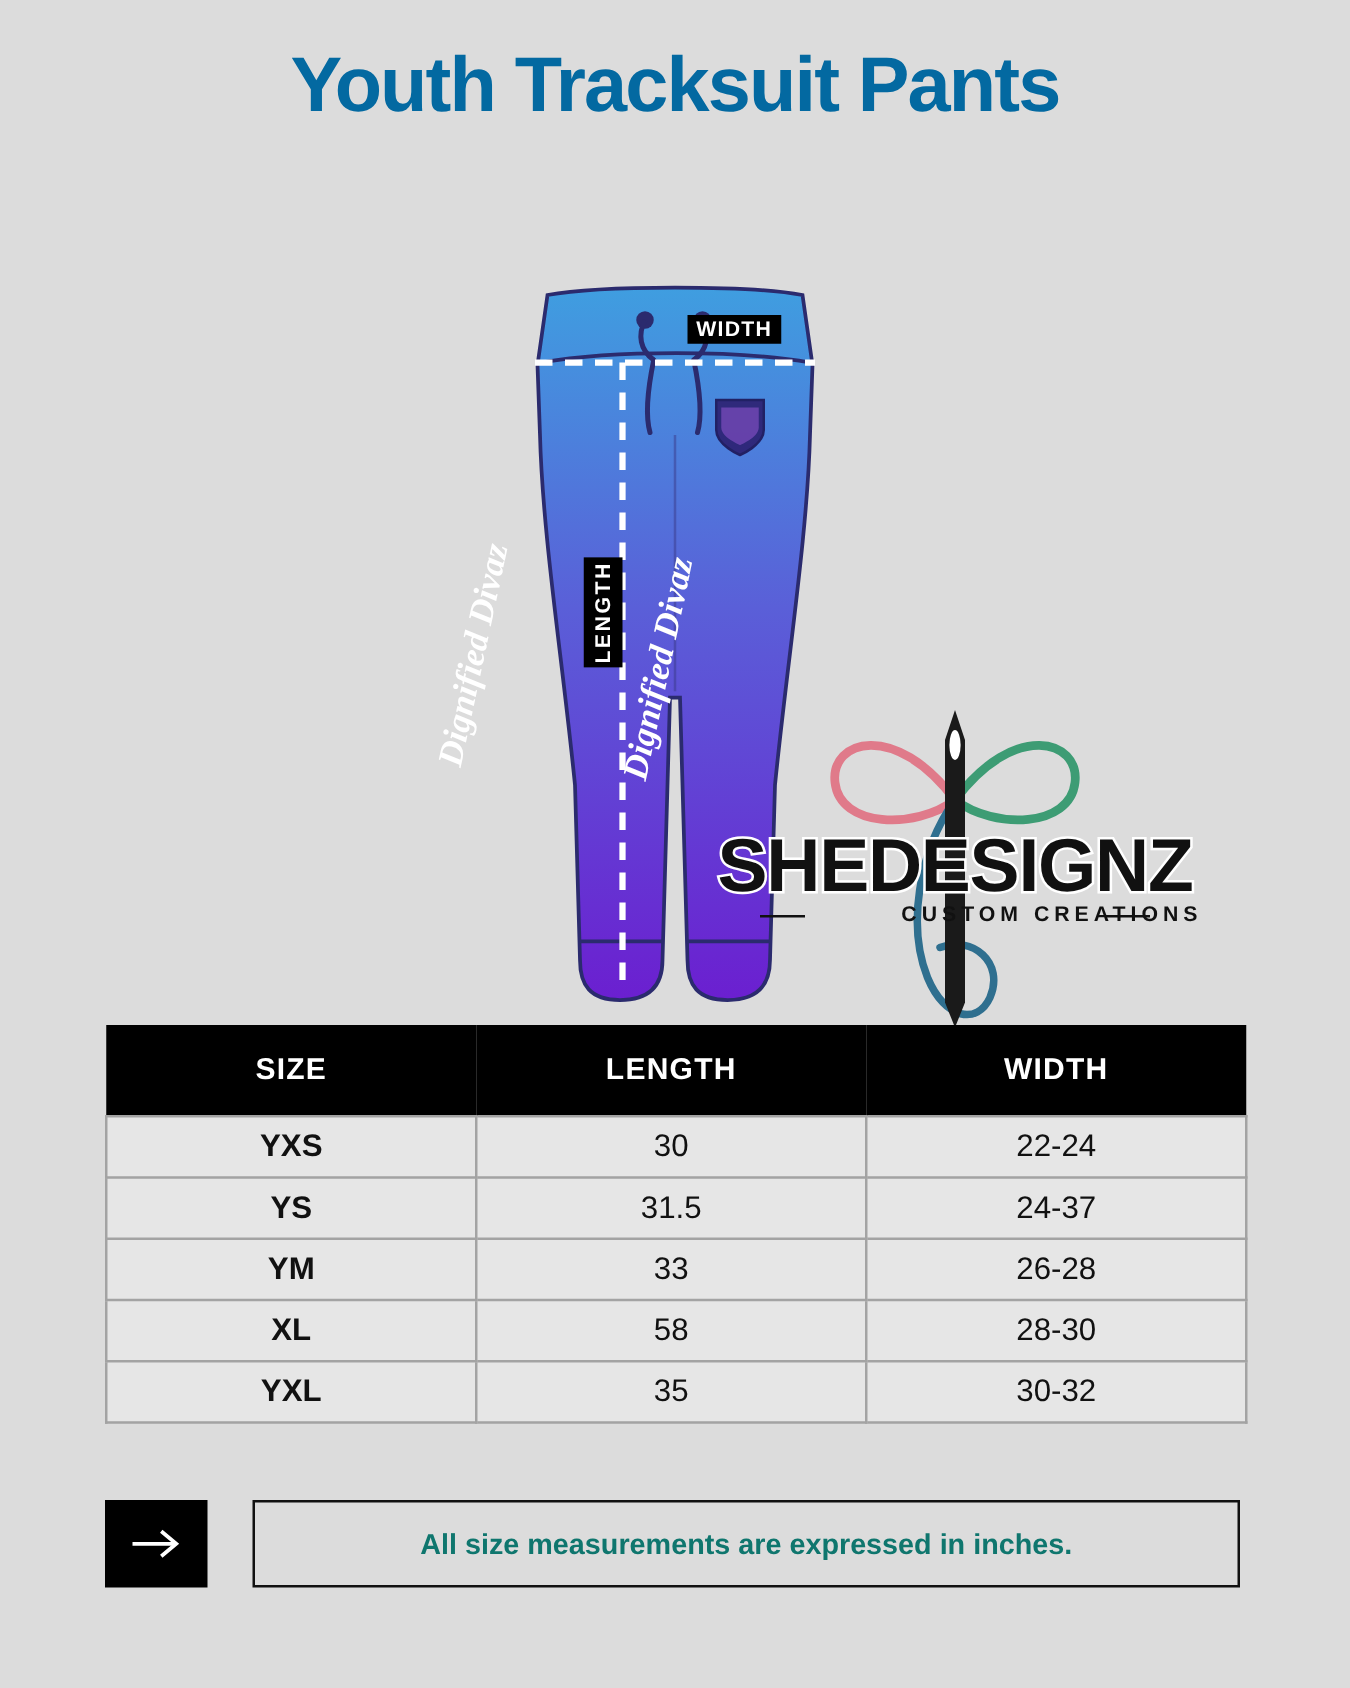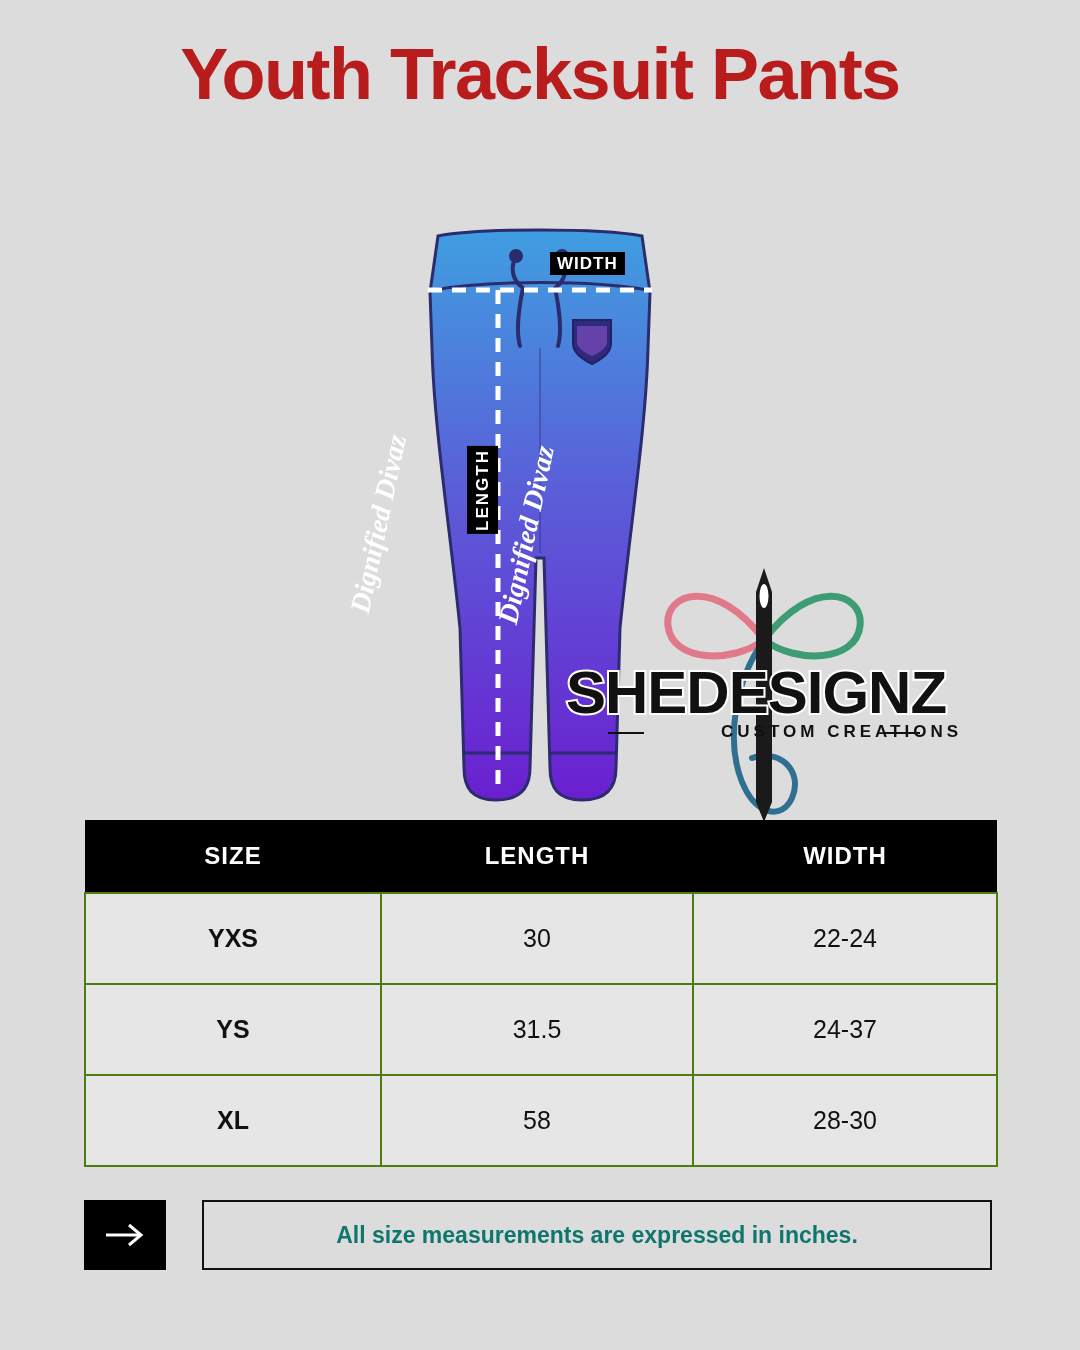--- a/index.html
+++ b/index.html
@@ -23,25 +23,25 @@
 
   
   .title-block {
     position: absolute;
     top: 34px;
     left: 0;
     width: 1080px;
     text-align: center;
   }
   .title-line {
-    font-size: 72px;
+    font-size: 62px;
     font-weight: bold;
     letter-spacing: -1.5px;
     line-height: 1.12;
-    color: #b91c1c;
+    color: #0369a1;
   }
 
   
   .illustration {
     position: absolute;
     top: 228px;
     left: 330px;
     width: 420px;
     height: 600px;
   }
@@ -77,21 +77,21 @@
     top: 552px;
     left: 566px;
     width: 396px;
     height: 290px;
   }
   .brand-word {
     position: absolute;
     top: 106px;
     left: 0;
     width: 396px;
-    text-align: left;
+    text-align: center;
     font-family: "Liberation Sans", sans-serif;
     font-size: 60px;
     font-weight: bold;
     letter-spacing: -1px;
     color: #111111;
     -webkit-text-stroke: 4px #ffffff;
     paint-order: stroke fill;
   }
   .brand-sub {
     position: absolute;
@@ -128,24 +128,24 @@
     color: #ffffff;
     font-size: 24px;
     font-weight: bold;
     letter-spacing: 1px;
     padding: 22px 12px;
     text-align: center;
     border: none;
   }
   .size-table td {
     background: #e6e6e6;
-    border: 2px solid #4d7c0f;
+    border: 2px solid #a3a3a3;
     text-align: center;
     font-size: 25px;
-    padding: 30px 0;
+    padding: 9px 0;
     color: #111111;
   }
   .size-table td.size-cell {
     font-weight: bold;
   }
   .size-table col.c1 { width: 296px; }
   .size-table col.c2 { width: 312px; }
   .size-table col.c3 { width: 304px; }
 
   
@@ -276,23 +276,33 @@
         <td class="size-cell">YXS</td>
         <td>30</td>
         <td>22-24</td>
       </tr>
       <tr>
         <td class="size-cell">YS</td>
         <td>31.5</td>
         <td>24-37</td>
       </tr>
       <tr>
+        <td class="size-cell">YM</td>
+        <td>33</td>
+        <td>26-28</td>
+      </tr>
+      <tr>
         <td class="size-cell">XL</td>
         <td>58</td>
         <td>28-30</td>
+      </tr>
+      <tr>
+        <td class="size-cell">YXL</td>
+        <td>35</td>
+        <td>30-32</td>
       </tr>
     </tbody>
   </table>
 
   <div class="footer">
     <div class="arrow-box">
       <svg width="44" height="28" viewBox="0 0 44 28">
         <line x1="3" y1="14" x2="37" y2="14" stroke="#ffffff" stroke-width="3"></line>
         <polyline points="26,4 38,14 26,24" fill="none" stroke="#ffffff" stroke-width="3"></polyline>
       </svg>

